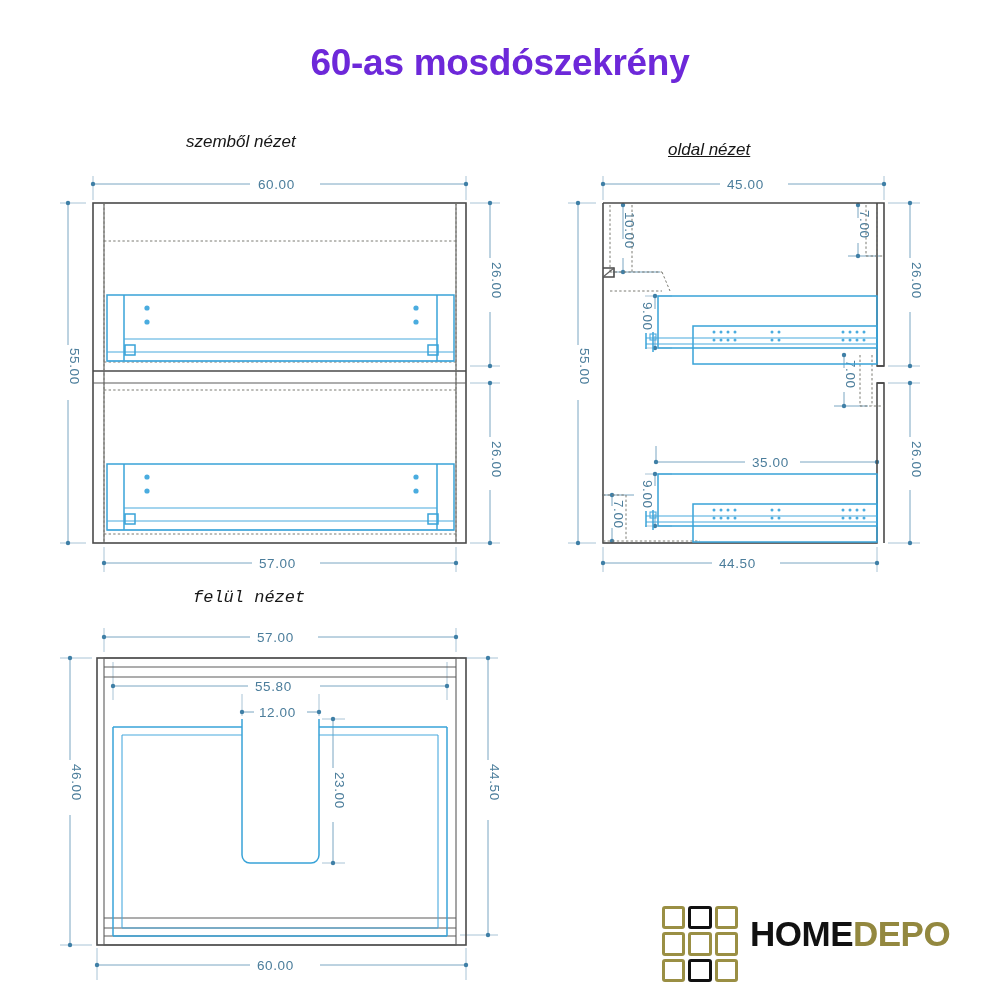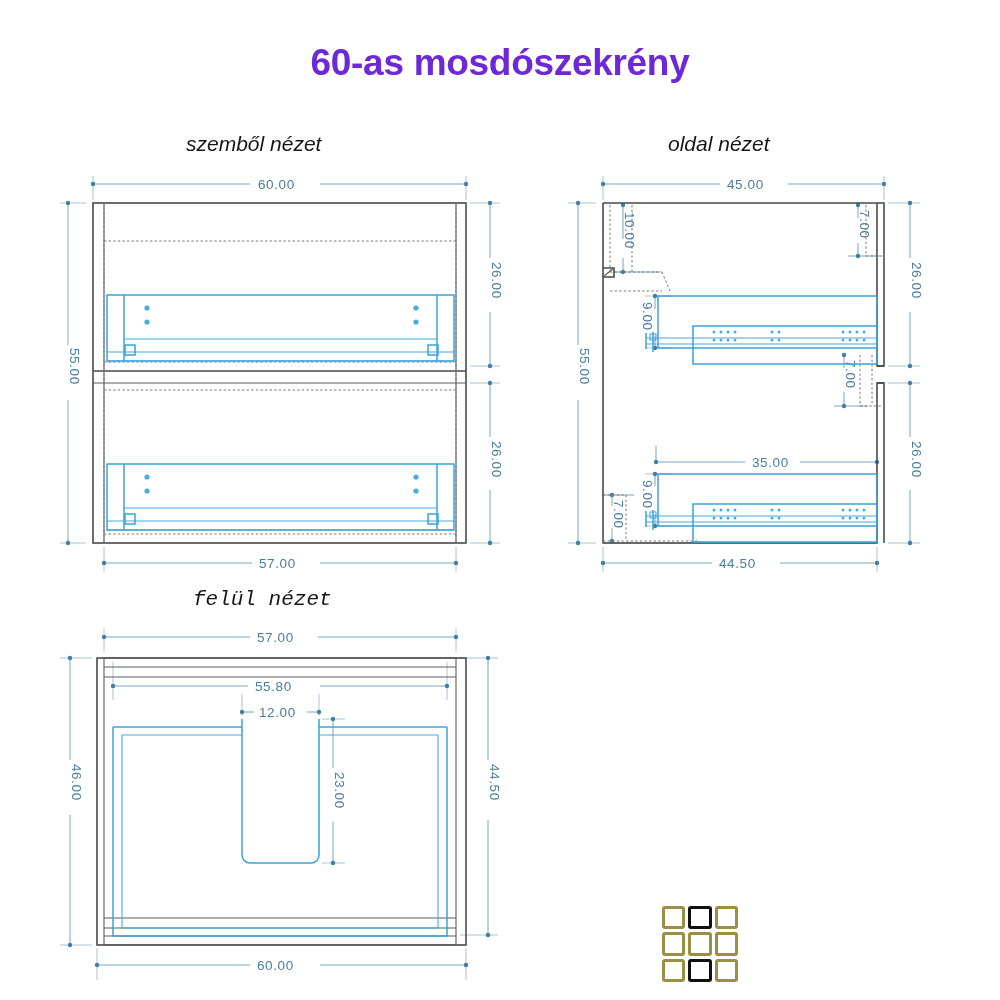--- a/index.html
+++ b/index.html
@@ -20,27 +20,27 @@
     left: 0; right: 0;
     top: 42px;
     text-align: center;
     font-size: 37px;
     font-weight: bold;
     color: #6d28d9;
     letter-spacing: -0.3px;
   }
   .view-label {
     position: absolute;
-    font-size: 21px;
+    font-size: 17px;
     font-style: italic;
     color: #161616;
     white-space: nowrap;
   }
   #label-front { left: 186px; top: 132px; }
-  #label-side  { left: 668px; top: 132px; }
+  #label-side  { left: 668px; top: 140px; text-decoration: underline; }
   #label-top   { left: 193px; top: 588px; font-family: Liberation Mono, monospace; }
 
   
   svg { position: absolute; left: 0; top: 0; overflow: visible; }
   .dim      { stroke: #7aa6c2; stroke-width: 1; fill: none; }
   .dimext   { stroke: #a9c4d6; stroke-width: 1; fill: none; }
   .dimdot   { fill: #3f7fa6; }
   .dimtext  { fill: #4b7d9b; font-family: "Liberation Sans", sans-serif; font-size: 13.5px; letter-spacing: 0.6px; }
   .dimtext.v { writing-mode: vertical-rl; }
 
@@ -505,15 +505,16 @@
       <div class="logo-sq"></div>
       <div class="logo-sq dark"></div>
       <div class="logo-sq"></div>
       <div class="logo-sq"></div>
       <div class="logo-sq"></div>
       <div class="logo-sq"></div>
       <div class="logo-sq"></div>
       <div class="logo-sq dark"></div>
       <div class="logo-sq"></div>
     </div>
+    <div id="logo-text"><span id="logo-home">HOME</span><span id="logo-depo">DEPO</span></div>
   </div>
 
 </div>
 
 </body></html>

